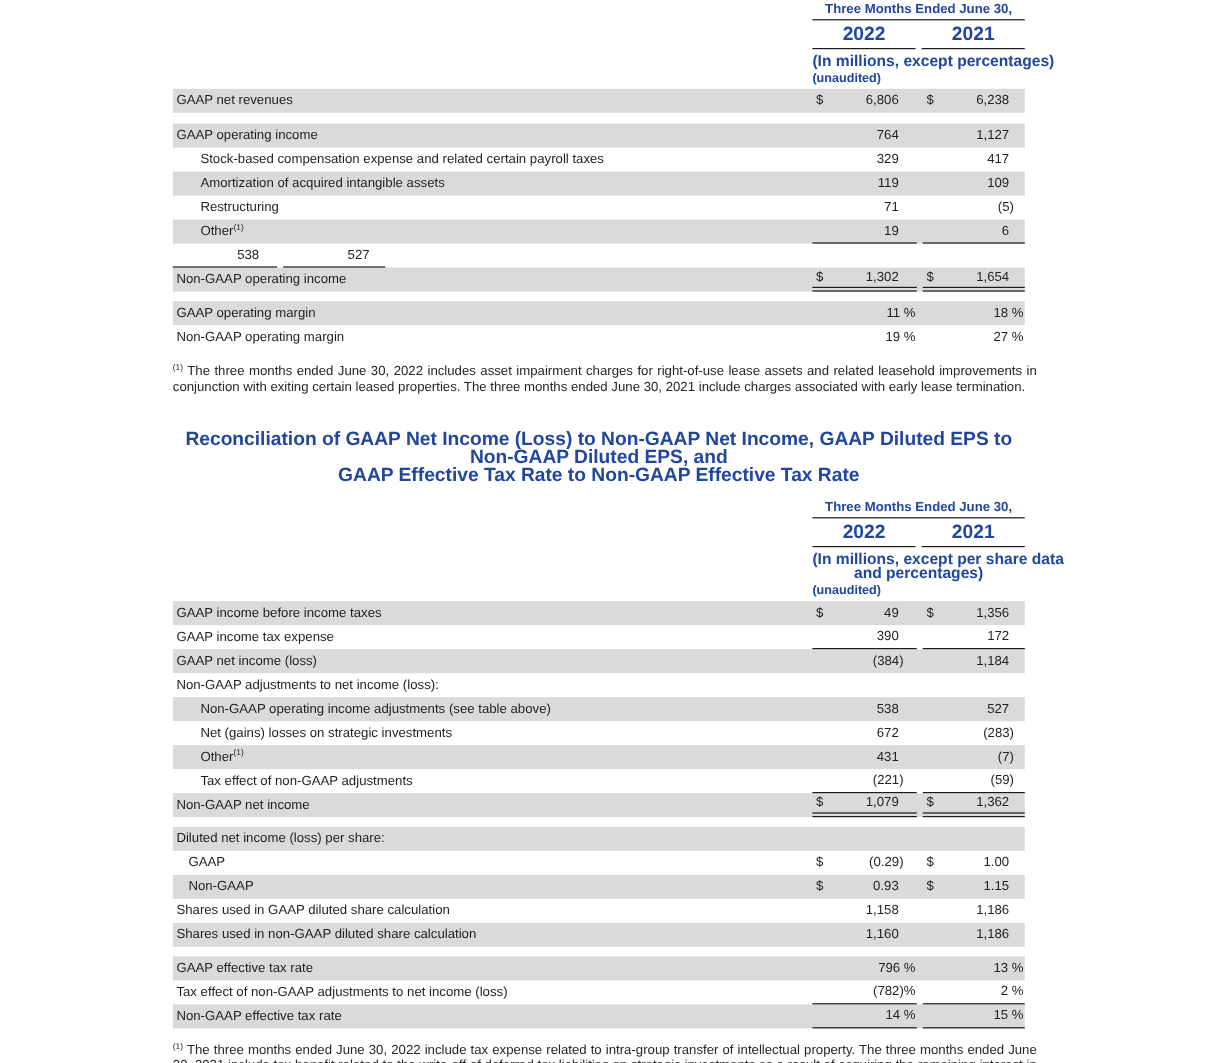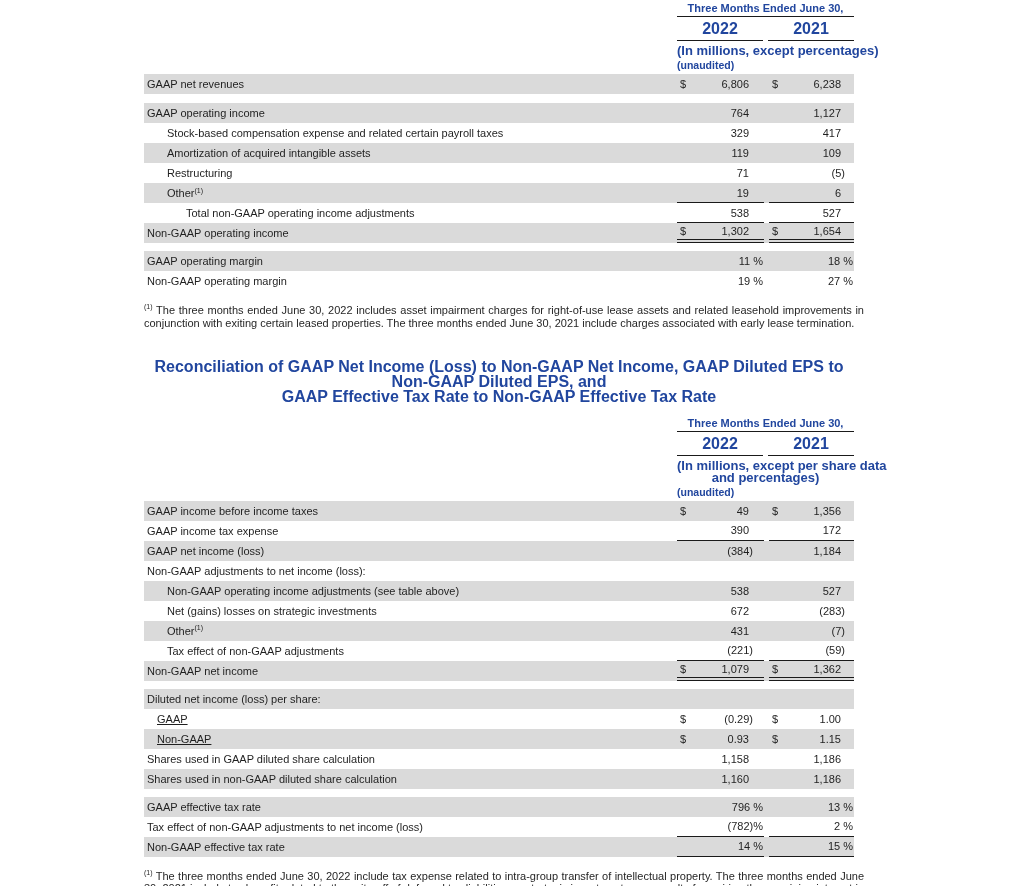--- a/index.html
+++ b/index.html
@@ -29,21 +29,21 @@
     margin-top:2px; margin-bottom:3px; 
     font-size:10.5px; font-weight:bold; color:#21469e;
   }
 
   
   .row { display:flex; align-items:stretch; height:20px; font-size:11px; }
   .row.shade { background:#dadada; }
   .row.gt { margin-top:9px; }
   .row.gt2 { margin-top:8px; }
   .lbl { flex:1; display:flex; align-items:center; padding-left:3px; }
-  .lbl.ind05 { padding-left:13px;text-decoration:underline; }
+  .lbl.ind05 { padding-left:13px; }
   .lbl.ind1 { padding-left:23px; }
   .lbl.ind2 { padding-left:42px; }
   .fnref { font-size:7px; line-height:1; margin-bottom:6px; }
   .c1 { width:87px; display:flex; align-items:center; }
   .gapcol { width:5px; }
   .c2 { width:85px; display:flex; align-items:center; }
   .sym { width:14px; padding-left:3px; }
   .c1 .val { flex:1; text-align:right; padding-right:15px; }
   .c2 .val { flex:1; text-align:right; padding-right:13px; }
   .row.pct .c1 .val, .row.pct .c2 .val { padding-right:1px; }
@@ -169,23 +169,20 @@
           <span class="val">19</span>
         </div>
       <div class="gapcol"></div>
       <div class="c2">
           <span class="sym"></span>
           <span class="val">6</span>
         </div>
     </div>
 
     <div class="row bb">
-      <div class="lbl ind2">
-          <span>Total non-GAAP operating income adjustments</span>
-        </div>
       <div class="c1">
           <span class="sym"></span>
           <span class="val">538</span>
         </div>
       <div class="gapcol"></div>
       <div class="c2">
           <span class="sym"></span>
           <span class="val">527</span>
         </div>
     </div>

